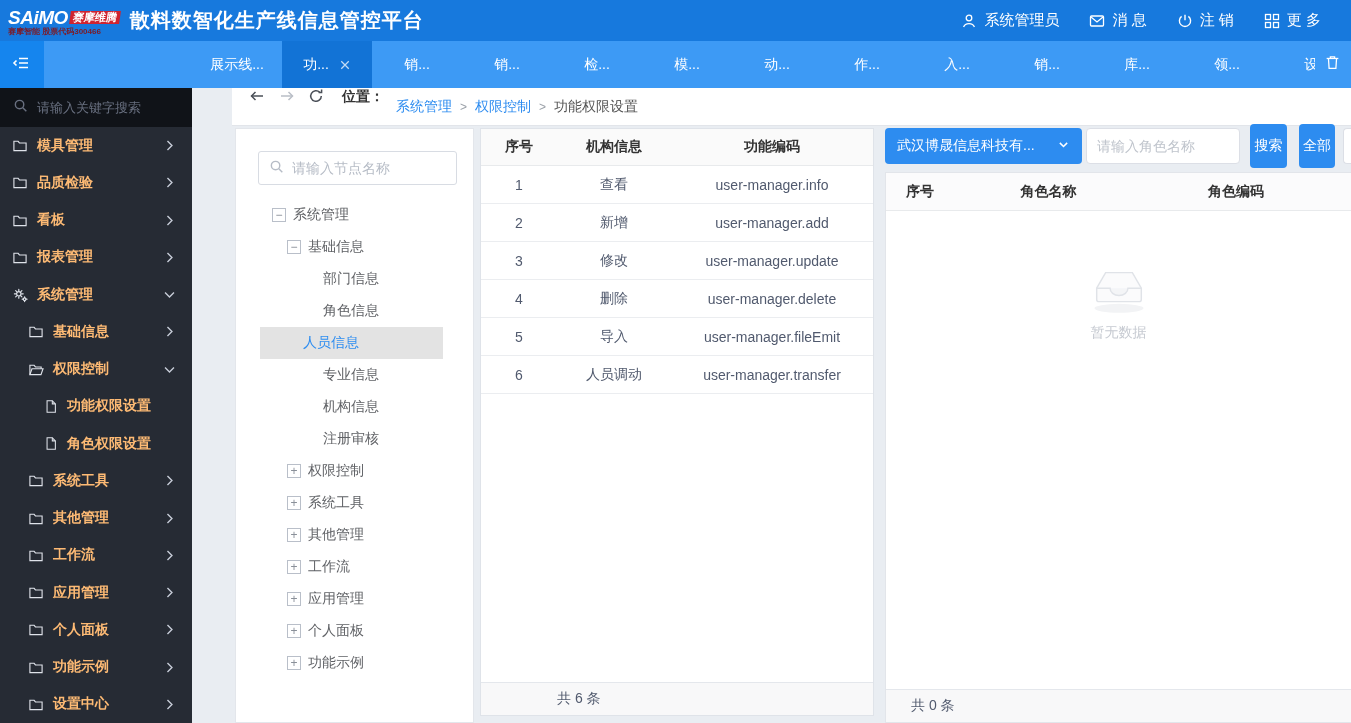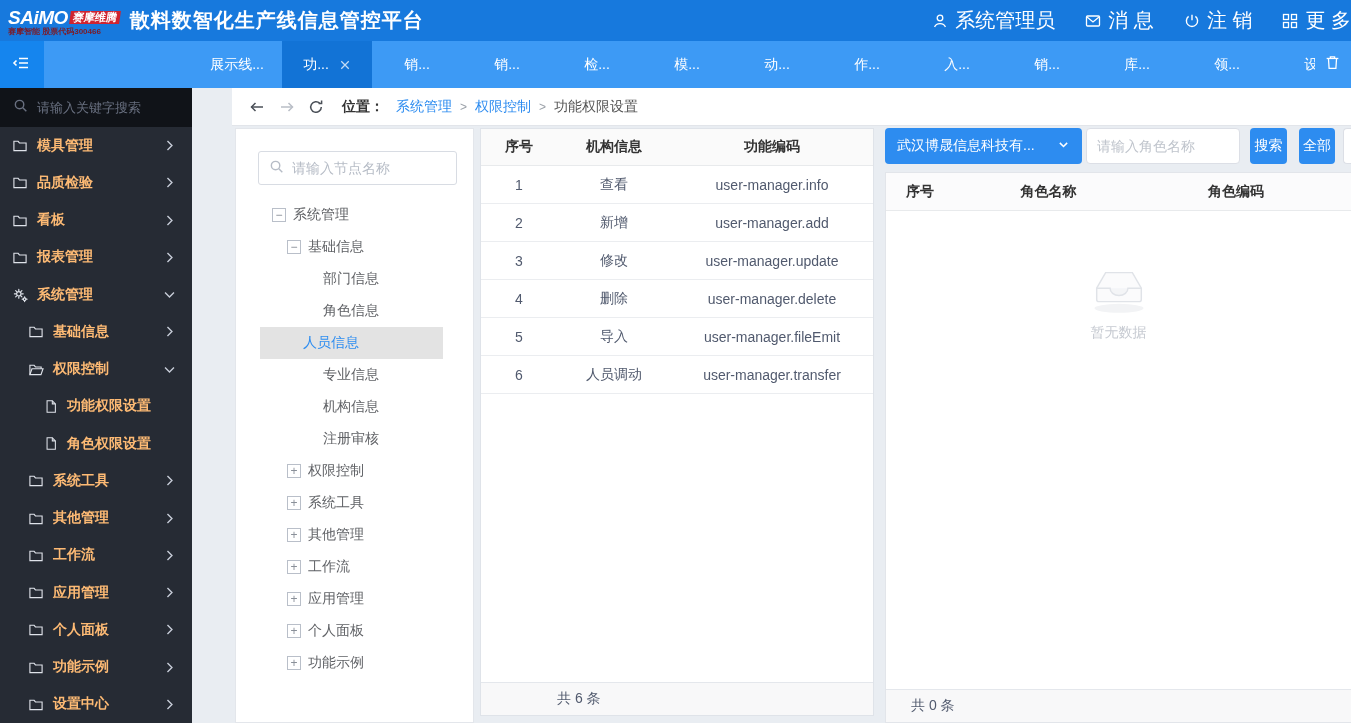--- a/index.html
+++ b/index.html
@@ -8,21 +8,21 @@
   .app { width:1351px; height:723px; display:flex; flex-direction:column; background:#e9edf2; }
 
   
   .header { height:41px; background:#1779dd; display:flex; align-items:center; color:#fff; flex:0 0 41px; }
   .logo { display:flex; flex-direction:column; padding:2px 0 0 8px; line-height:1; }
   .brand-row { display:flex; align-items:center; gap:2px; }
   .brand { font-style:italic; font-weight:bold; font-size:19px; letter-spacing:-0.5px; }
   .brand-badge { background:#cf2430; color:#fff; font-size:11px; font-weight:bold; padding:1px 3px; transform:skewX(-8deg); white-space:nowrap; }
   .logo-sub { font-size:8px; color:#7c1b26; font-weight:bold; margin-top:1px; white-space:nowrap; }
   .app-title { font-size:20px; font-weight:bold; margin-left:10px; letter-spacing:1px; white-space:nowrap; }
-  .header-right { margin-left:auto; display:flex; align-items:center; gap:30px; font-size:20px; }
+  .header-right { margin-left:auto; display:flex; align-items:center; gap:30px; padding-right:30px; font-size:15px; }
   .h-item { display:flex; align-items:center; gap:7px; cursor:pointer; white-space:nowrap; }
   .h-item svg { display:block; }
 
   
   .tabbar { height:47px; background:#3d9af5; display:flex; align-items:stretch; position:relative; flex:0 0 47px; }
   .collapse-btn { width:44px; background:#1585ee; display:flex; align-items:center; justify-content:center; color:#fff; cursor:pointer; flex:0 0 44px; }
   .tabs { display:flex; margin-left:148px; margin-right:36px; overflow:hidden; }
   .tab { width:90px; flex:0 0 90px; display:flex; align-items:center; justify-content:center; gap:10px; color:#fff; font-size:14px; cursor:pointer; white-space:nowrap; }
   .tab.active { background:#1273d6; }
   .tab-close { display:flex; align-items:center; opacity:.75; }
@@ -38,21 +38,21 @@
   .side-search input::placeholder { color:#697080; }
   .side-menu { flex:1; }
   .side-item { height:37.25px; display:flex; align-items:center; padding:0 16px 0 12px; font-size:14px; font-weight:bold; cursor:pointer; color:#fdba74; }
   .side-item .s-icon { display:flex; margin-right:9px; color:#dfe3ea; }
   .side-item .s-chev { margin-left:auto; display:flex; color:#c7cdd8; }
   .side-item.lvl1 { padding-left:28px; }
   .side-item.lvl2 { padding-left:44px; }
 
   
   .main { flex:1; display:flex; flex-direction:column; min-width:0; background:#e9edf2; }
-  .breadcrumb { height:38px; flex:0 0 38px; background:#fff; border-bottom:1px solid #e2e5ea; display:flex; align-items:center; gap:12px; padding:16px 16px; font-size:14px; color:#333; }
+  .breadcrumb { height:38px; flex:0 0 38px; background:#fff; border-bottom:1px solid #e2e5ea; display:flex; gap:12px; padding:0 16px; font-size:14px; color:#333; }
   .nav-ic { display:flex; cursor:pointer; color:#4a4f57; }
   .nav-ic.dim { color:#b9bec6; }
   .crumb-prefix { font-weight:bold; margin-left:6px; }
   .crumbs { display:flex; align-items:center; gap:8px; }
   .crumb-link { color:#2d8cf0; cursor:pointer; }
   .crumb-sep { color:#9aa0a8; font-size:12px; }
   .crumb-cur { color:#555; }
 
   .content { flex:1; display:flex; align-items:flex-start; padding:2px 0 0 3px; min-height:0; }
 
@@ -75,21 +75,21 @@
   .func-row { height:38px; border-bottom:1px solid #ebedf0; font-size:14px; color:#515a6e; }
   .panel-footer { margin-top:auto; height:33px; flex:0 0 33px; background:#f8f8f9; border-top:1px solid #e4e7ec; display:flex; align-items:center; font-size:14px; color:#515a6e; }
   .func-panel .panel-footer { padding-left:76px; }
 
   
   .role-panel { flex:1; margin-left:11px; display:flex; flex-direction:column; min-width:0; height:595px; }
   .role-toolbar { display:flex; align-items:center; height:36px; flex:0 0 36px; }
   .company-select { width:197px; flex:0 0 197px; height:36px; background:#2d8cf0; color:#fff; border-radius:4px; display:flex; align-items:center; justify-content:space-between; padding:0 12px; font-size:14px; cursor:pointer; white-space:nowrap; overflow:hidden; }
   .role-input { width:154px; flex:0 0 154px; height:36px; margin-left:4px; background:#fff; border:1px solid #dcdfe6; border-radius:4px; padding:0 10px; font-size:14px; color:#555; outline:none; font-family:inherit; }
   .role-input::placeholder { color:#bfc4cc; }
-  .btn { height:36px; background:#2d8cf0; color:#fff; border:none; border-radius:4px; font-size:14px; cursor:pointer; font-family:inherit; }
+  .btn { height:44px; background:#2d8cf0; color:#fff; border:none; border-radius:4px; font-size:14px; cursor:pointer; font-family:inherit; }
   .btn-search { width:56px; margin-left:10px; }
   .btn-all { width:54px; margin-left:12px; }
   .partial-btn { margin-left:8px; width:12px; height:36px; background:#fff; border:1px solid #dcdfe6; border-right:none; border-radius:4px 0 0 4px; }
   .role-table { margin-top:8px; flex:1; background:#fff; border:1px solid #e2e5ea; border-right:none; display:flex; flex-direction:column; min-height:0; }
   .role-head { display:grid; grid-template-columns:90px 145px 1fr; align-items:center; height:38px; flex:0 0 38px; background:#fbfbfc; border-bottom:1px solid #e8eaec; font-weight:bold; font-size:14px; color:#333; }
   .role-head span:first-child { padding-left:20px; text-align:left; }
   .role-head span { text-align:center; }
   .empty { margin-top:46px; display:flex; flex-direction:column; align-items:center; gap:6px; color:#c6cad1; font-size:14px; }
   .role-table .panel-footer { padding-left:25px; }
 </style>

